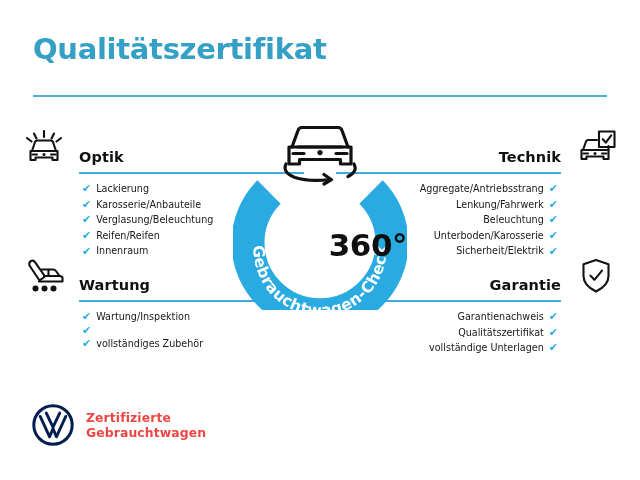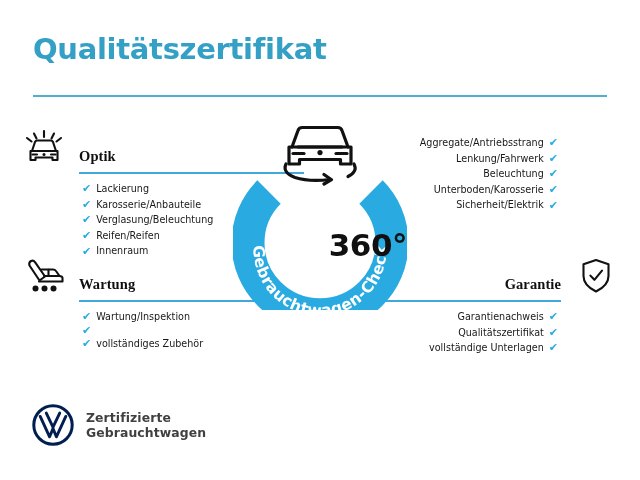--- a/index.html
+++ b/index.html
@@ -48,21 +48,20 @@
     width: 250px;
   }
   .sec-optik   { left: 22px;  top: 128px; }
   .sec-wartung { left: 22px;  top: 256px; }
   .sec-technik { left: 368px; top: 128px; }
   .sec-garantie{ left: 368px; top: 256px; }
 
   .sec-head {
     position: relative;
     height: 46px;
-    font-family: Liberation Serif, serif;
   }
   .sec-icon {
     position: absolute;
     top: 0;
     width: 44px;
     height: 40px;
     display: flex;
     align-items: center;
     justify-content: center;
   }
@@ -159,21 +158,21 @@
     top: 404px;
     display: flex;
     align-items: center;
     gap: 12px;
   }
   .vw-mark { width: 42px; height: 42px; flex: 0 0 auto; }
   .vw-text {
     font-size: 12.4px;
     font-weight: bold;
     line-height: 15px;
-    color: #404040;
+    color: #ef4444;
     letter-spacing: 0.1px;
   }
 </style>
 </head>
 <body>
 
 <div class="page">
 
   <div class="title">Qualitätszertifikat</div>
   <div class="title-rule"></div>
@@ -250,20 +249,38 @@
         <span class="chk">✔</span>
       </li>
       <li class="check-item">
         <span class="chk">✔</span>
         <span>vollständiges Zubehör</span>
       </li>
     </ul>
   </div>
 
   <div class="section right sec-technik">
+    <div class="sec-head">
+      <span class="sec-icon">
+        <svg width="42" height="38" viewBox="0 0 42 38">
+          <g fill="none" stroke="#111" stroke-width="2.1" stroke-linecap="round" stroke-linejoin="round">
+            <path d="M8 21 L11 12.5 Q11.6 11 13.2 11 L22 11"></path>
+            <path d="M6.5 21 H33.5 V30 H28.5 V27.5 H11.5 V30 H6.5 Z"></path>
+            <line x1="8.5" y1="24.5" x2="13" y2="24.5"></line>
+            <line x1="27" y1="24.5" x2="31.5" y2="24.5"></line>
+            <path d="M33.5 21 V17"></path>
+            <rect x="24" y="2.5" width="15.5" height="15.5"></rect>
+            <polyline points="27.8,10.2 30.8,13.6 36.2,6.4"></polyline>
+          </g>
+          <circle cx="20" cy="24.4" r="1.5" fill="#111"></circle>
+        </svg>
+      </span>
+      <span class="sec-title">Technik</span>
+      <span class="sec-underline"></span>
+    </div>
     <ul class="check-list">
       <li class="check-item">
         <span class="chk">✔</span>
         <span>Aggregate/Antriebsstrang</span>
       </li>
       <li class="check-item">
         <span class="chk">✔</span>
         <span>Lenkung/Fahrwerk</span>
       </li>
       <li class="check-item">

